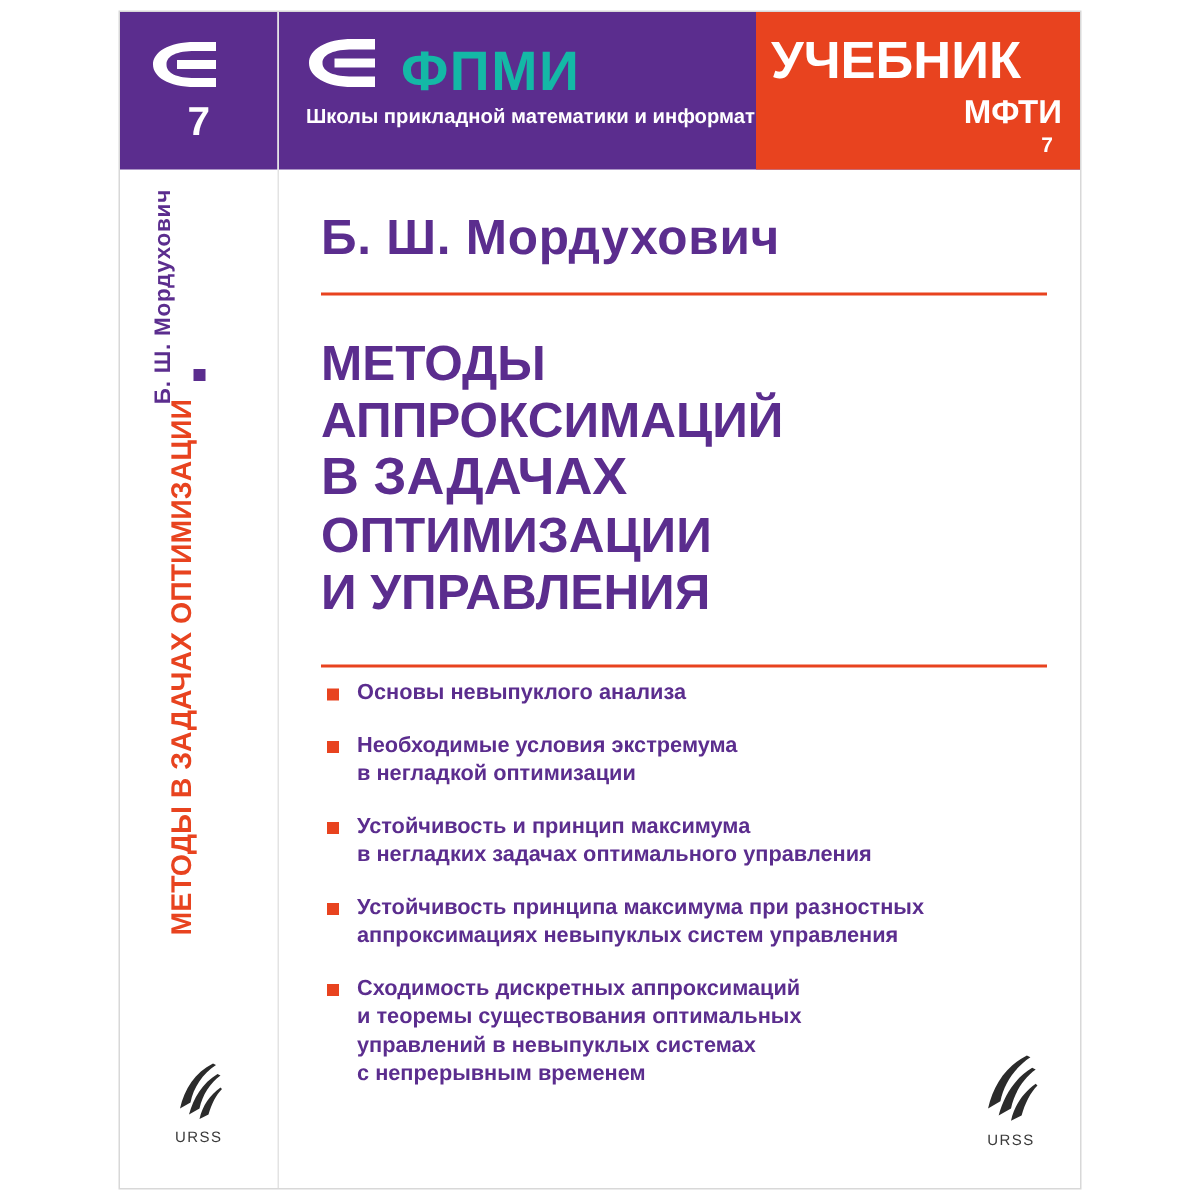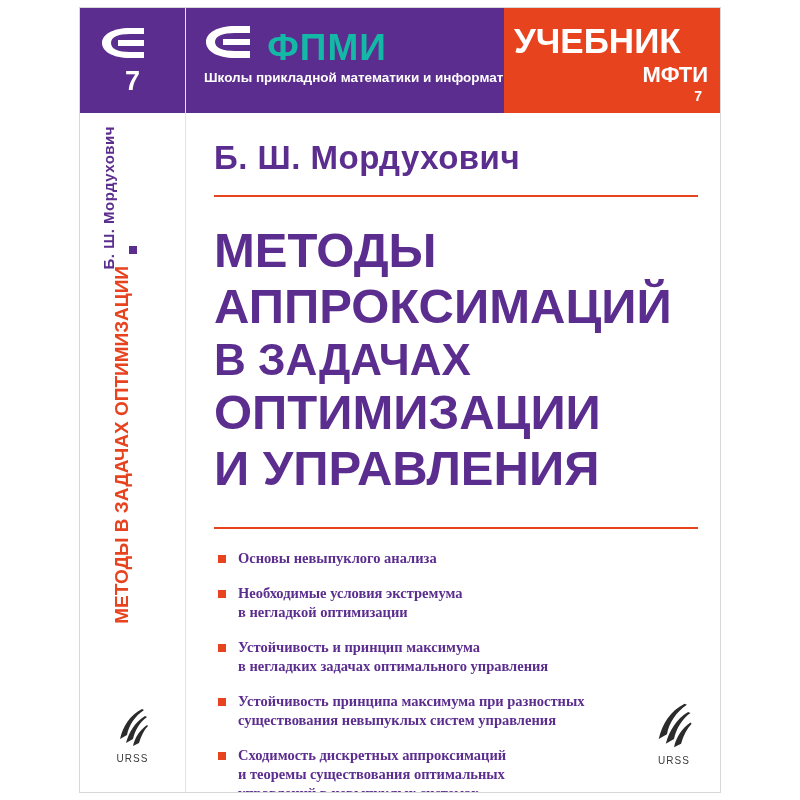--- a/index.html
+++ b/index.html
@@ -206,35 +206,34 @@
   #title-block {
     margin: 26px 0 0 28px;
     color: #5b2d8e;
     font-weight: bold;
     line-height: 1.14;
   }
   .title-line {
     display: block;
     white-space: nowrap;
   }
-  .t-big { font-size: 49px; }
-  .t-mid { font-size: 44px; }
+  .t-big { font-size: 33px; }
+  .t-mid { font-size: 35px; }
 
   .rule2 {
     height: 2px;
     background: #e8431f;
     margin: 30px 22px 0 28px;
   }
 
   
   #bullets {
-    margin: 20px 30px 0 30px;
+    margin: 8px 30px 0 30px;
     list-style: none;
     padding: 0;
-    font-family: Liberation Serif, serif;
   }
   #bullets li {
     position: relative;
     padding-left: 22px;
     margin-bottom: 16px;
     color: #5b2d8e;
     font-size: 14.5px;
     line-height: 19px;
     font-weight: bold;
   }
@@ -322,21 +321,21 @@
 
     <div class="rule2"></div>
 
     <ul id="bullets">
       <li style="white-space:pre-line">Основы невыпуклого анализа</li>
       <li style="white-space:pre-line">Необходимые условия экстремума
 в негладкой оптимизации</li>
       <li style="white-space:pre-line">Устойчивость и принцип максимума
 в негладких задачах оптимального управления</li>
       <li style="white-space:pre-line">Устойчивость принципа максимума при разностных
-существования невыпуклых систем управления</li>
+аппроксимациях невыпуклых систем управления</li>
       <li style="white-space:pre-line">Сходимость дискретных аппроксимаций
 и теоремы существования оптимальных
 управлений в невыпуклых системах
 с непрерывным временем</li>
     </ul>
 
     <div id="front-urss">
       <svg class="urss-mark" width="40" height="52" viewBox="0 0 34 44">
         <path d="M26 3 C14 9 7 20 4 33 L11 29 C13 19 19 10 28 4 Z" fill="#2b2b2b"></path>
         <path d="M29 10 C19 16 13 26 10 37 L17 33 C19 24 24 16 31 11 Z" fill="#2b2b2b"></path>

